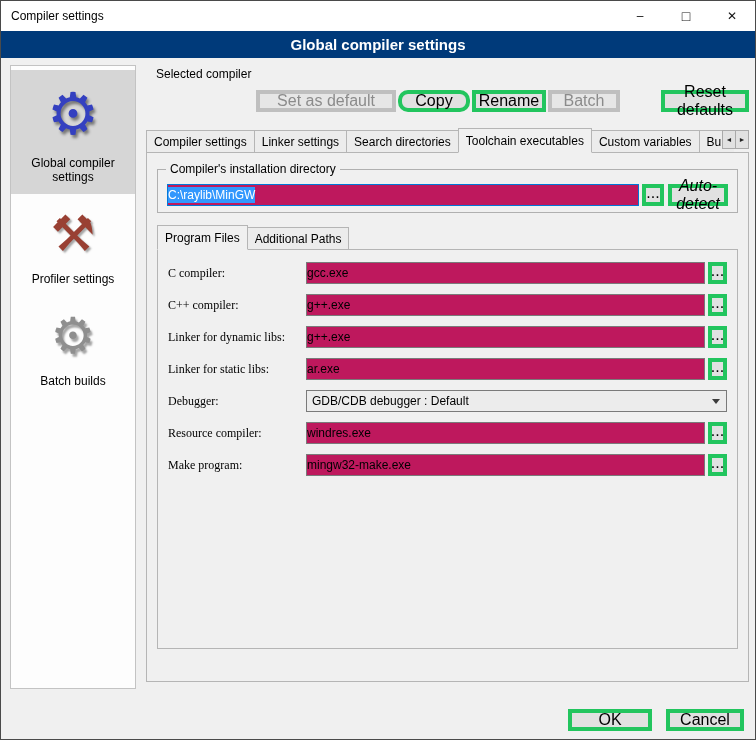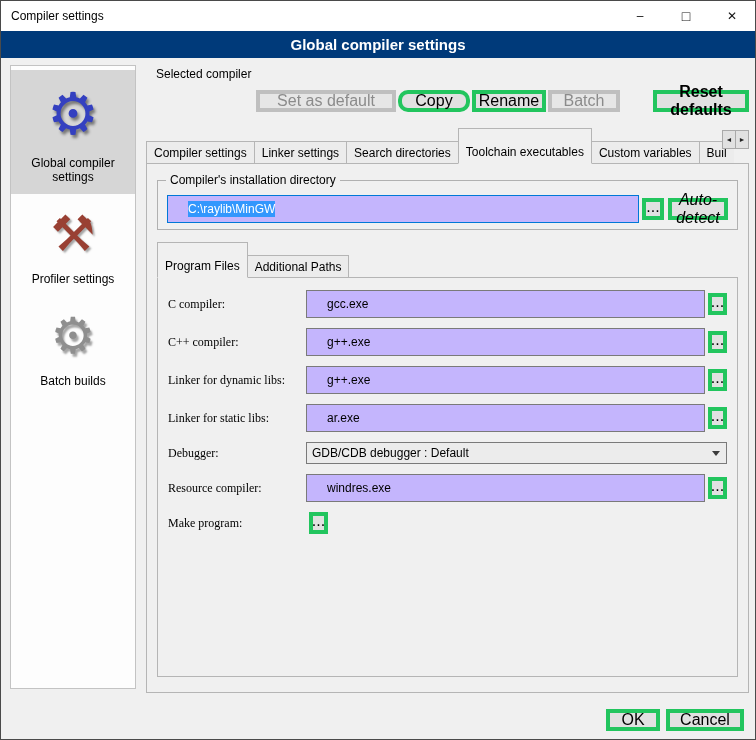--- a/index.html
+++ b/index.html
@@ -81,35 +81,35 @@
     padding:0 8px;
   }
   .btn.disabled { color:#8b8b8b; border-color:#bfbfbf; background:#e6e6e6; }
 
   .compiler-btn-row { display:flex; margin-top:9px; align-items:center; }
   .compiler-btn-row .btn { margin-right:2px; }
   .b-setdefault { width:140px; margin-left:110px; }
   .b-copy { width:72px;border-radius:10px; }
   .b-rename { width:74px; }
   .b-delete { width:72px; }
-  .b-reset { width:96px; margin-left:auto !important; margin-right:0 !important;font-weight:bold; }
+  .b-reset { width:88px; margin-left:auto !important; margin-right:0 !important; }
 
   
   .tabs-wrap { position:relative; margin-top:16px; }
   .tabs-row {
     display:flex; align-items:flex-end; margin-bottom:-1px;
     position:relative; z-index:2; padding-right:28px; overflow:hidden;
   }
   .tab {
     border:1px solid #b5b5b5; background:#ececec; padding:4px 7px 3px;
     margin-right:-1px; white-space:nowrap; cursor:default;
   }
   .tab.active {
     background:#f0f0f0; border-bottom:1px solid #f0f0f0;
-    padding-top:16px; padding-bottom:4px; z-index:3; position:relative;
+    padding-top:5px; padding-bottom:4px; z-index:3; position:relative;
   }
   .tab.clipped { border-right:none; }
   .tab-scrollers { position:absolute; right:0; top:2px; display:flex; z-index:4; }
   .scroller {
     width:14px; height:19px; border:1px solid #a9a9a9; background:#e1e1e1;
     display:flex; align-items:center; justify-content:center; font-size:7px; color:#222;
     margin-left:-1px;
   }
 
   .tab-page {
@@ -119,22 +119,22 @@
 
   
   .groupbox {
     position:relative; border:1px solid #b0b0b0; padding:14px 9px 6px; margin-top:4px;
   }
   .groupbox .group-title {
     position:absolute; top:-8px; left:8px; background:#f0f0f0; padding:0 4px;
   }
   .dir-row { display:flex; align-items:center; }
   .textbox {
-    height:28px; background:#c4b5fd; border:1px solid #7a7a7a;
-    display:flex; align-items:center; padding:0 20px; overflow:hidden; white-space:nowrap;
+    height:22px; background:#be185d; border:1px solid #7a7a7a;
+    display:flex; align-items:center; padding:0 0; overflow:hidden; white-space:nowrap;
   }
   .dir-input { flex:1; border:1px solid #0078d7; }
   .dir-input .selection { background:#3297fd; color:#ffffff; padding:1px 0; }
   .browse-sm {
     width:22px; height:22px; margin-left:3px; padding:0;
     display:flex; align-items:center; justify-content:center; padding-bottom:5px;
   }
   .b-autodetect { width:60px; margin-left:4px;font-style:italic; }
   .note-line {
     margin-top:5px; color:#9c1c1c; white-space:nowrap; overflow:hidden;
@@ -150,21 +150,21 @@
   .field-label { width:138px; flex:0 0 138px;font-family:Liberation Serif, serif; }
   .field-input { flex:1; }
   .field-browse {
     width:19px; height:22px; flex:0 0 19px; margin-left:3px; padding:0 0 5px 0;
     display:flex; align-items:center; justify-content:center;
   }
   .field-combo { flex:1; }
 
   
   .footer { position:absolute; right:11px; bottom:8px; display:flex; }
-  .b-ok { width:54px; margin-right:6px; }
+  .b-ok { width:84px; margin-right:14px; }
   .b-cancel { width:78px; }
 </style>
 </head>
 <body>
 
 <div class="window">
 
   <div class="titlebar">
     <span class="title">Compiler settings</span>
     <div class="win-controls">
@@ -294,20 +294,23 @@
             <div class="field-row">
               <span class="field-label">Resource compiler:</span>
               <div class="textbox field-input">
                 <span>windres.exe</span>
               </div>
               <button class="btn field-browse">...</button>
             </div>
 
             <div class="field-row">
               <span class="field-label">Make program:</span>
+              <div class="textbox field-input">
+                <span>mingw32-make.exe</span>
+              </div>
               <button class="btn field-browse">...</button>
             </div>
 
           </div>
         </div>
 
       </div>
     </div>
   </div>
 

